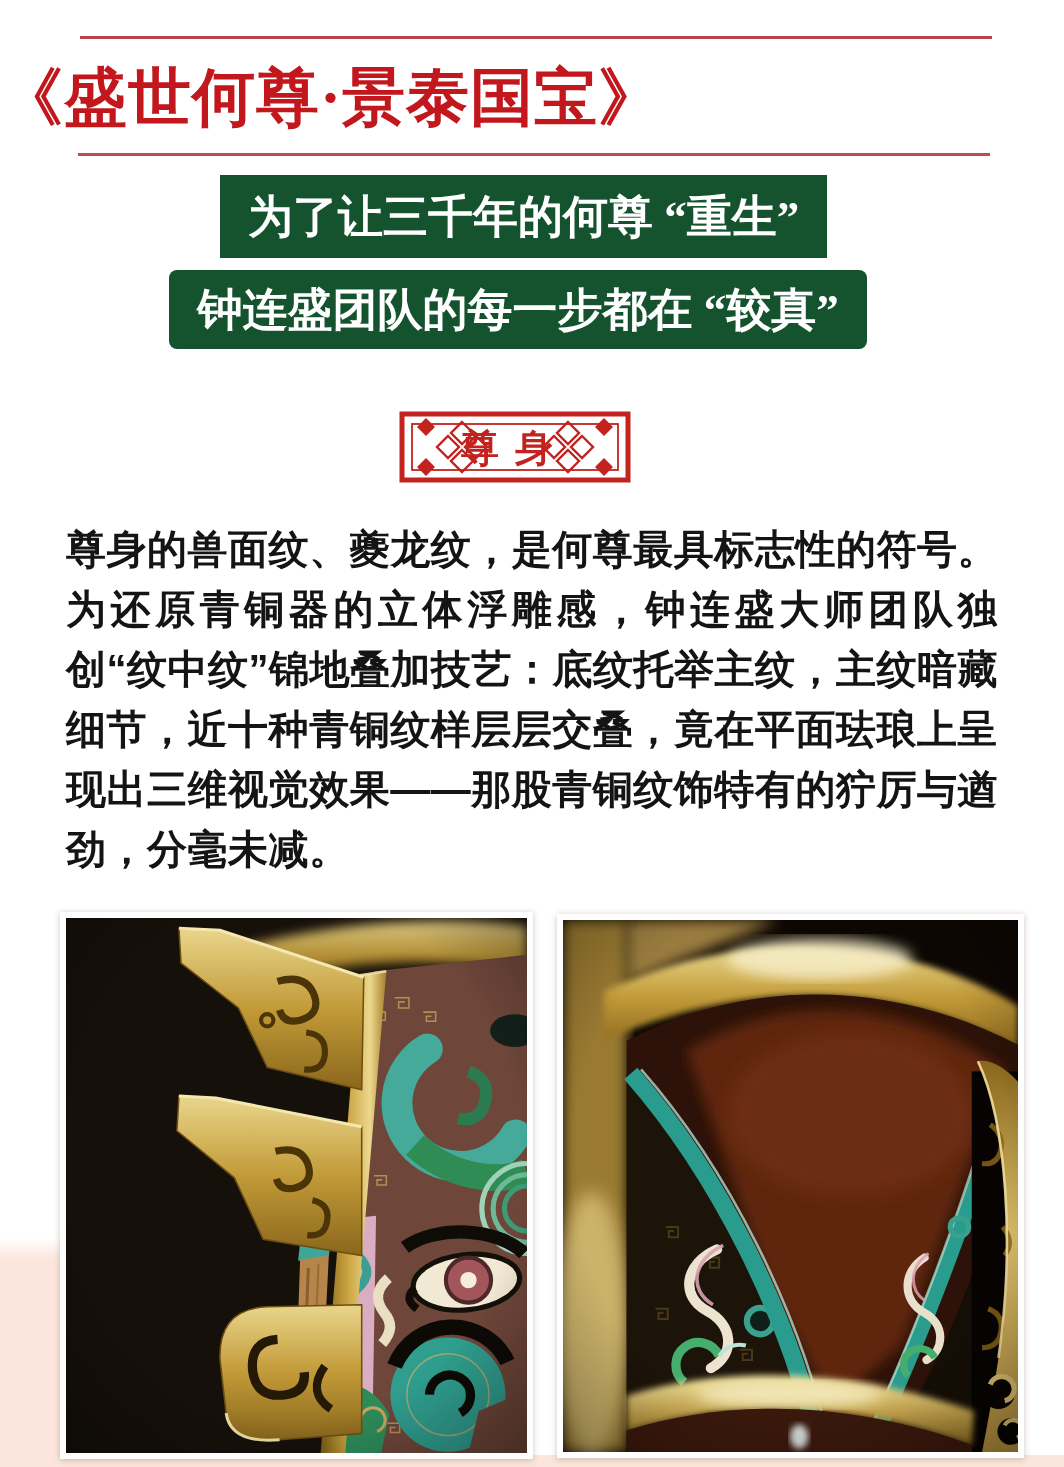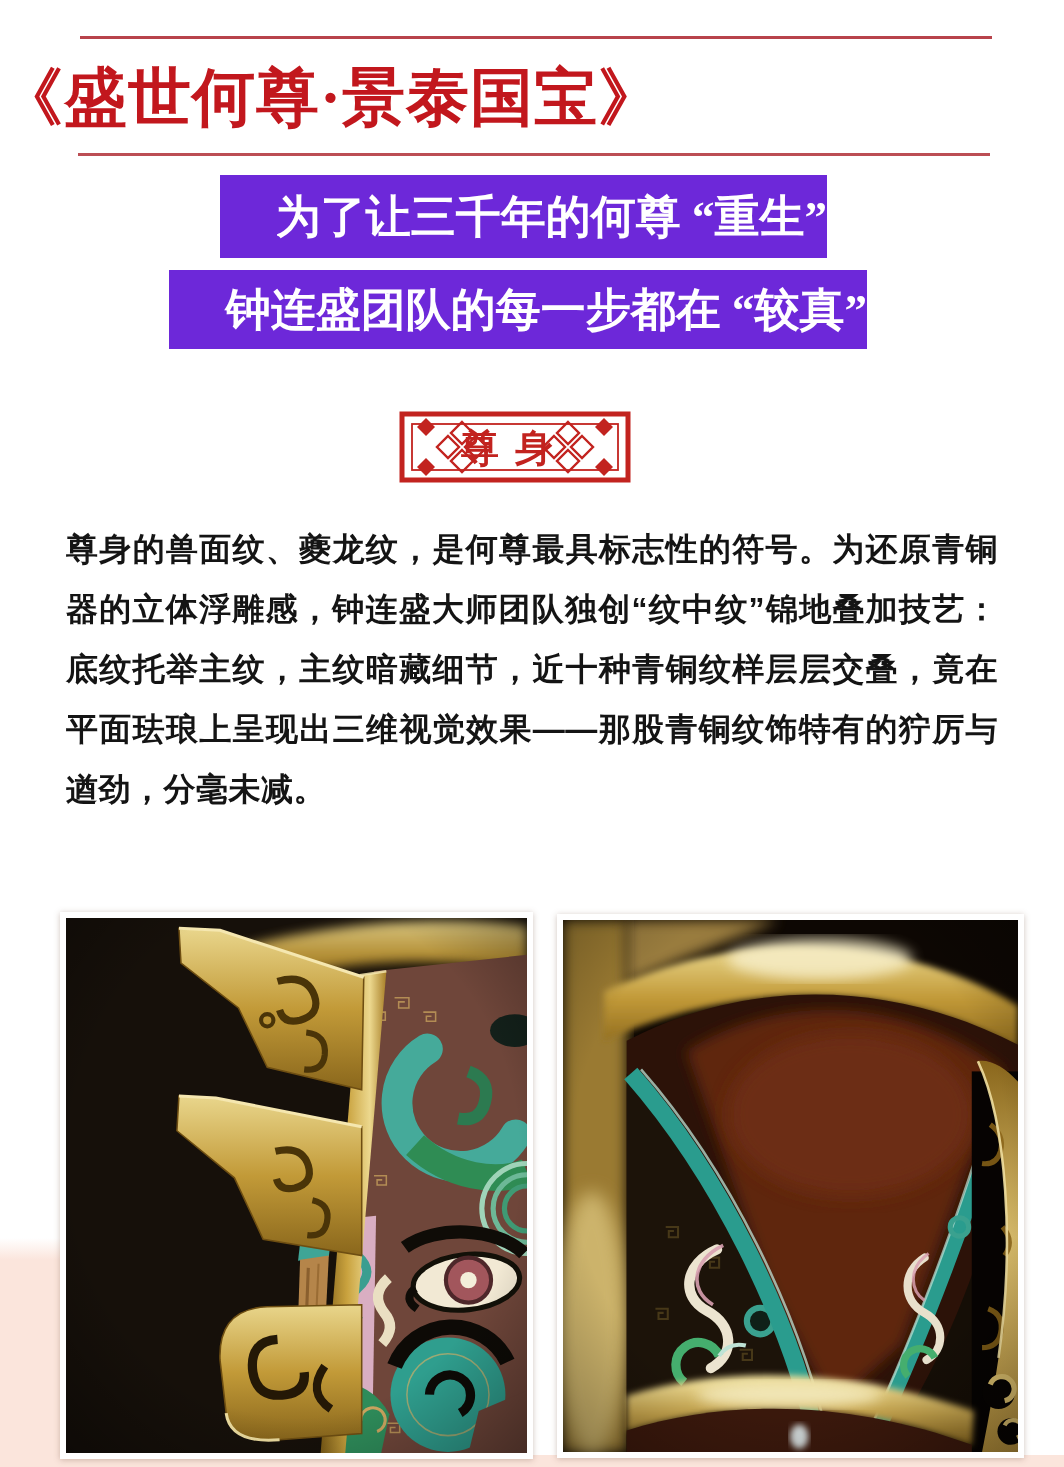--- a/index.html
+++ b/index.html
@@ -5,28 +5,28 @@
   html,body{margin:0;padding:0;}
   body{width:1064px;height:1467px;background:#ffffff;position:relative;overflow:hidden;}
   .page{position:absolute;left:0;top:0;width:1064px;height:1467px;
         font-family:"Liberation Sans","DejaVu Sans",sans-serif;}
   .rule{position:absolute;height:3px;background:#b8434b;}
   .rule-top{left:80px;top:36px;width:912px;}
   .rule-mid{left:78px;top:153px;width:912px;background:#bc4e54;}
   .title{position:absolute;left:0;top:50px;width:1064px;height:96px;line-height:96px;
          text-align:left;font-family:"Liberation Serif","DejaVu Serif",serif;
          font-weight:bold;font-size:63px;color:#c2171d;margin:0;letter-spacing:1px;}
-  .banner{position:absolute;background:#6d28d9;color:#ffffff;
+  .banner{position:absolute;background:#14532d;color:#ffffff;
           font-family:"Liberation Serif","DejaVu Serif",serif;font-weight:bold;
-          text-align:right;white-space:nowrap;}
+          text-align:center;white-space:nowrap;}
   .banner-1{left:220px;top:175px;width:607px;height:83px;line-height:84px;font-size:45px;}
-  .banner-2{left:169px;top:270px;width:698px;height:79px;line-height:80px;font-size:45px;}
+  .banner-2{left:169px;top:270px;width:698px;height:79px;line-height:80px;font-size:45px;border-radius:8px;}
   .badge{position:absolute;left:399px;top:411px;width:232px;height:56px;}
   .body-text{position:absolute;left:66px;top:519px;width:932px;margin:0;
-             font-size:32px;line-height:60px;font-weight:600;color:#141414;
+             font-size:40px;line-height:60px;font-weight:600;color:#141414;
              text-align:justify;letter-spacing:0.5px;}
   .pink-left{position:absolute;left:0;top:1238px;width:64px;height:229px;z-index:1;
              background:linear-gradient(180deg,rgba(251,229,220,0) 0%,#fbe5dc 22px,#fbe5dc 100%);}
   .pink-bottom{position:absolute;left:0;top:1455px;width:1064px;height:12px;
                background:#fbe5dc;z-index:1;}
   .photo{position:absolute;margin:0;padding:0;border:6px solid #ffffff;
          box-shadow:0 1px 6px rgba(120,90,70,0.35);z-index:2;background:#15100a;}
   .photo-left{left:60px;top:912px;width:461px;height:535px;}
   .photo-right{left:557px;top:914px;width:455px;height:532px;}
   .photo svg{display:block;width:100%;height:100%;}

